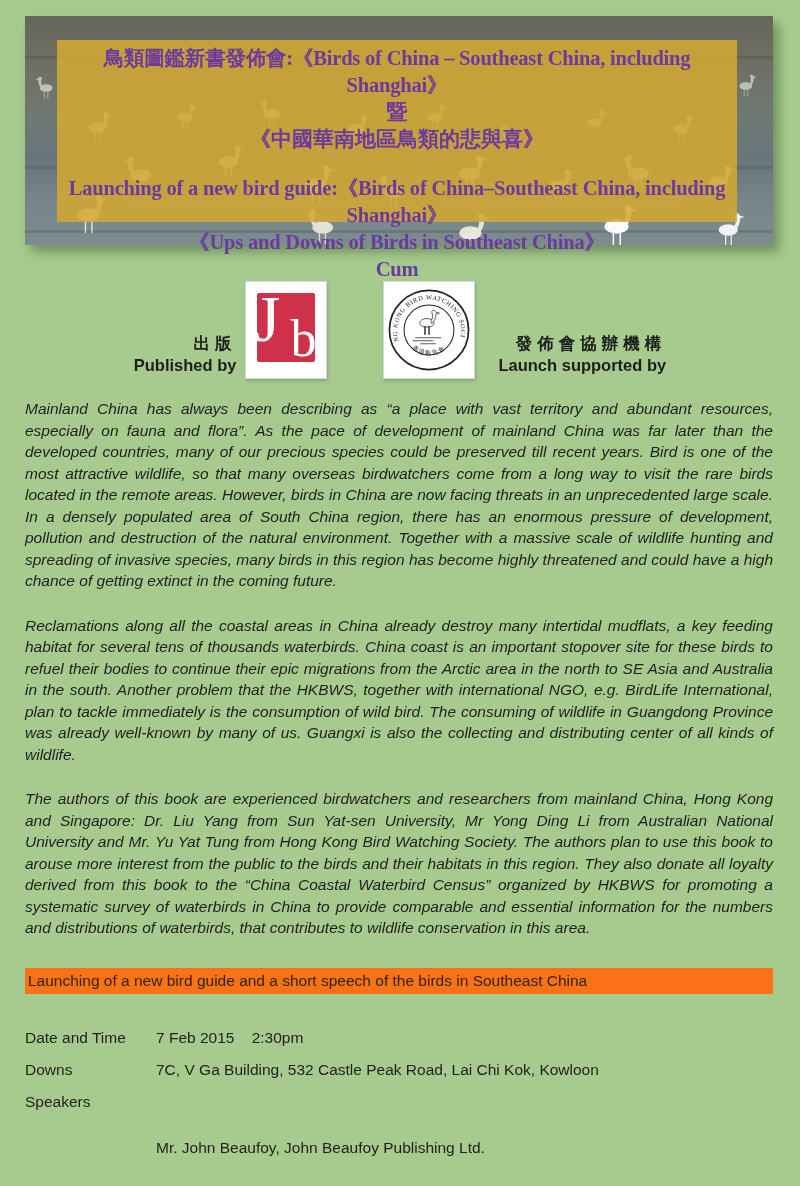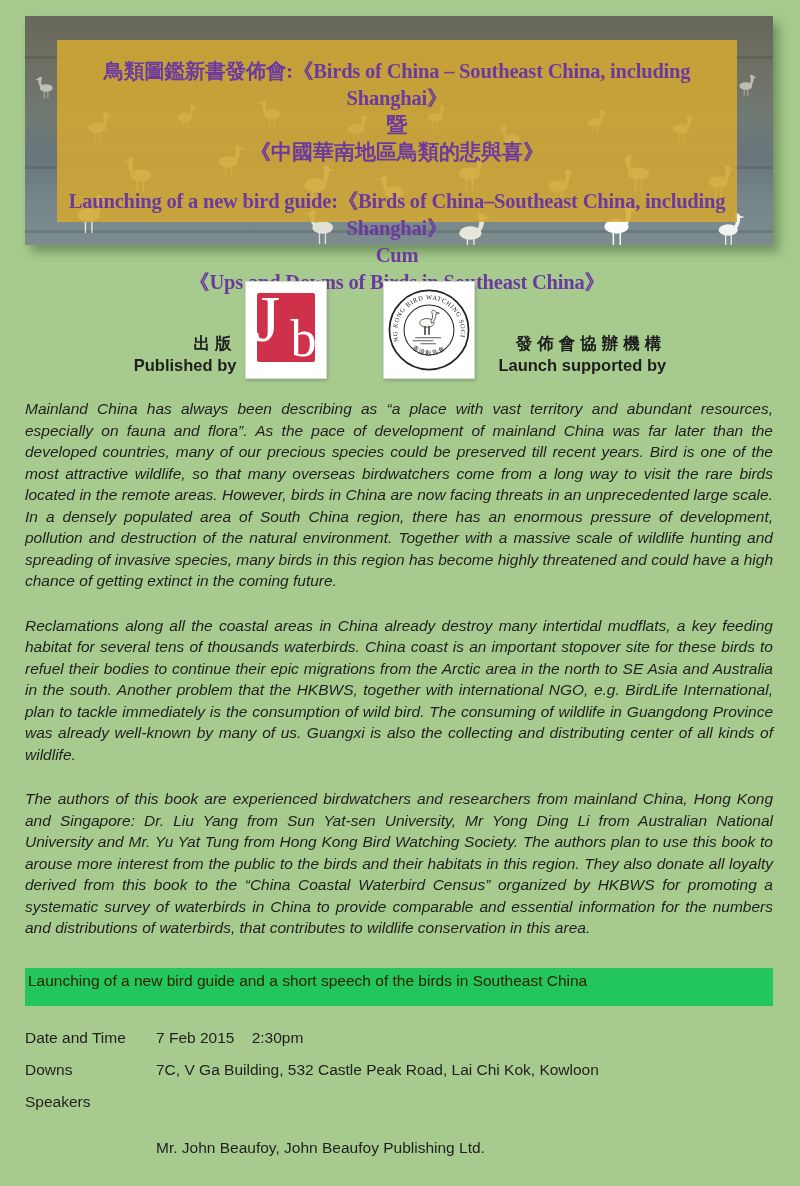--- a/index.html
+++ b/index.html
@@ -19,21 +19,21 @@
     box-shadow:6px 7px 10px rgba(70,100,58,.55);
   }
   .photo svg{position:absolute;inset:0;width:100%;height:100%;}
   .overlay{
     position:absolute;left:32px;top:24px;width:680px;height:182px;
     background:rgba(211,168,50,.87);
     text-align:center;
     color:#6c3a9f;
     font-family:"Liberation Serif","DejaVu Serif",serif;
     font-weight:bold;
-    padding-top:18px;box-sizing:border-box;
+    padding-top:5px;box-sizing:border-box;
   }
   .overlay p{margin:0;line-height:27px;}
   .t-en{font-size:20.5px;letter-spacing:-0.2px;}
   .t-cn{font-size:21px;}
   .t-spacer{height:22px;}
 
   
   .logos-row{
     position:absolute;left:0;top:281px;width:100%;
     display:flex;justify-content:center;align-items:flex-end;
@@ -64,22 +64,22 @@
 
   
   .content{
     position:absolute;left:25px;top:398px;width:748px;
     font-size:15.5px;line-height:21.5px;text-align:justify;color:#1f1f1f;font-style:italic;
   }
   .content p{margin:0 0 23px 0;}
 
   
   .highlight-bar{
-    position:absolute;left:25px;top:968px;width:748px;height:38px;
-    background:#22c55e;color:#2e2400;
+    position:absolute;left:25px;top:968px;width:748px;height:26px;
+    background:#f97316;color:#2e2400;
     font-size:15.5px;line-height:26px;padding-left:3px;box-sizing:border-box;
   }
 
   
   .details{position:absolute;left:25px;top:1026px;width:748px;font-size:15.5px;color:#1f1f1f;}
   .detail-row{display:flex;margin-bottom:9px;gap:16px;}
   .detail-label{width:115px;flex:none;line-height:23px;}
   .detail-value{flex:1;line-height:23px;white-space:pre-wrap;}
   .detail-value div{line-height:23px;margin-bottom:10px;}
 </style>
@@ -131,22 +131,22 @@
         <use href="#egret" transform="translate(690,196) scale(1.2)" fill="#ffffff" opacity="0.9"></use>
       </g>
     </svg>
 
     <div class="overlay">
       <p class="t-en">鳥類圖鑑新書發佈會:《Birds of China – Southeast China, including Shanghai》</p>
       <p class="t-cn">暨</p>
       <p class="t-cn">《中國華南地區鳥類的悲與喜》</p>
       <div class="t-spacer"></div>
       <p class="t-en">Launching of a new bird guide:《Birds of China–Southeast China, including Shanghai》</p>
+      <p class="t-en">《Ups and Downs of Birds in Southeast China》</p>
       <p class="t-en">Cum</p>
-      <p class="t-en">《Ups and Downs of Birds in Southeast China》</p>
     </div>
   </div>
 
   <div class="logos-row">
     <div class="pub-label">
       <div class="cn-sp">出版</div>
       <div>Published by</div>
     </div>
 
     <div class="logo-card jb-card">

